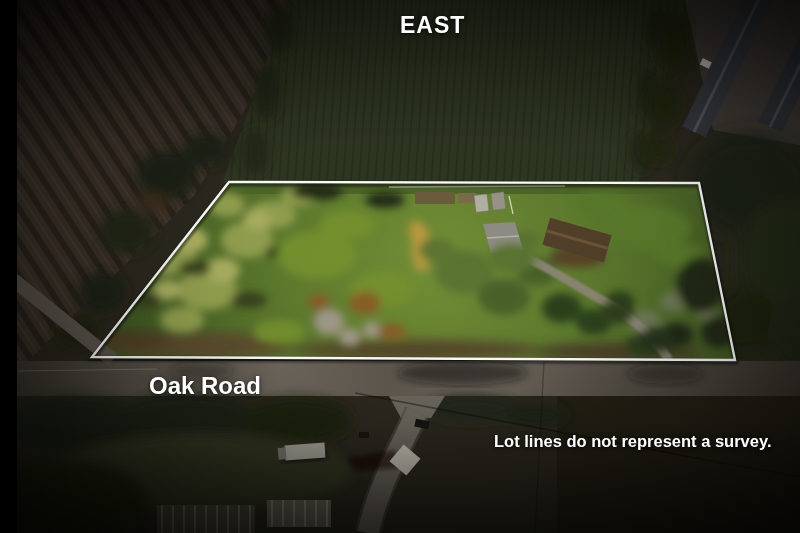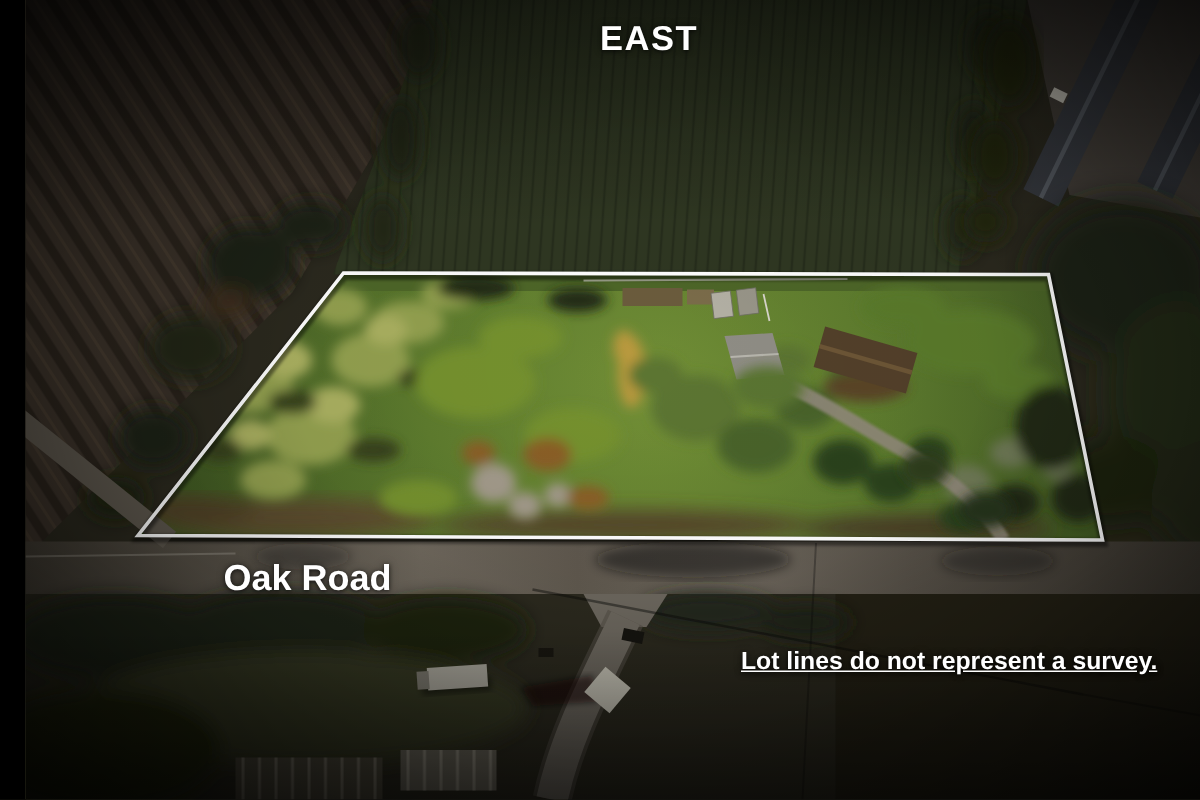--- a/index.html
+++ b/index.html
@@ -17,21 +17,21 @@
     position: absolute;
     color: #ffffff;
     font-weight: 600;
     text-shadow: 0 1px 3px rgba(0,0,0,0.65), 0 0 6px rgba(0,0,0,0.35);
     white-space: nowrap;
     user-select: none;
     line-height: 1.1;
   }
   .label-east { left: 383px; top: 13px; font-size: 23px; letter-spacing: 1px; }
   .label-road { left: 132px; top: 373px; font-size: 24px; }
-  .label-disclaimer { left: 477px; top: 432px; font-size: 16.5px; font-weight: 600; text-decoration: underline; }
+  .label-disclaimer { left: 477px; top: 432px; font-size: 16.5px; font-weight: 600; }
 </style>
 </head>
 <body>
 
 <div class="stage">
 
 <svg width="800" height="533" viewBox="0 0 800 533">
   <defs>
     <clipPath id="lotClip">
       <polygon points="212,182 682,183 718,360 75,357"></polygon>

